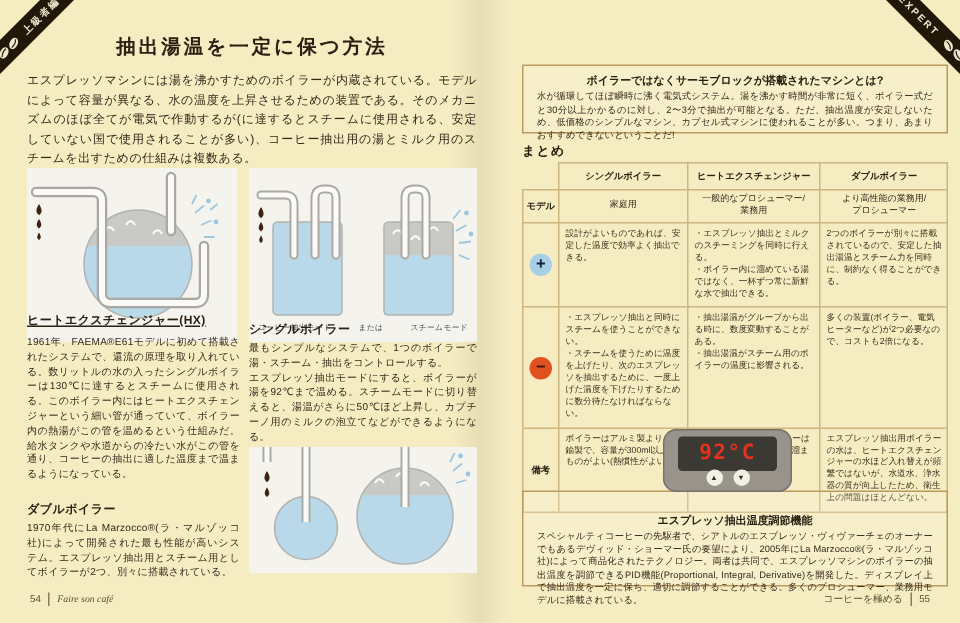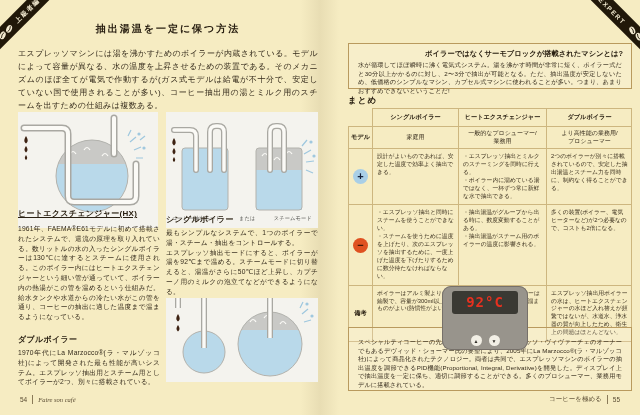--- a/index.html
+++ b/index.html
@@ -12,21 +12,21 @@
   .fold{position:absolute;left:0;top:0;width:640px;height:415px;pointer-events:none;
     background:linear-gradient(to right, rgba(0,0,0,0) 47%, rgba(110,90,50,.10) 50%, rgba(0,0,0,0) 53%);}
   
   .ribbon{position:absolute;top:11px;width:124px;height:16px;background:#211809;
     display:flex;align-items:center;justify-content:center;gap:5px;
     color:#f1e8cf;font-size:6.5px;font-weight:bold;letter-spacing:1.5px;}
   .ribbon-left{left:-43px;transform:rotate(-45deg);}
   .ribbon-right{left:559px;transform:rotate(45deg);}
   
   .title{position:absolute;left:18px;top:22px;width:300px;margin:0;text-align:center;
-    font-size:10px;font-weight:bold;letter-spacing:2px;color:#2a2012;}
+    font-size:13px;font-weight:bold;letter-spacing:2px;color:#2a2012;}
   .intro{position:absolute;left:18px;top:47px;width:300px;margin:0;
     font-size:8px;line-height:13px;text-align:justify;letter-spacing:.4px;}
   .panel{position:absolute;background:#f4f3ee;}
   .p1{left:18px;top:112px;width:140px;height:116px;}
   .p2{left:166px;top:112px;width:152px;height:116px;}
   .p3{left:166px;top:298px;width:152px;height:84px;}
   .sec-h{position:absolute;margin:0;font-size:8px;font-weight:bold;color:#2a2012;letter-spacing:.3px;}
   .sec-b{position:absolute;margin:0;font-size:6.7px;line-height:9.8px;text-align:justify;
     letter-spacing:.2px;white-space:pre-line;}
   .hx-h{left:18px;top:208px;width:142px;text-decoration:underline;}
@@ -40,42 +40,42 @@
     font-size:5.2px;color:#4a4a46;letter-spacing:.2px;}
   .footer{position:absolute;bottom:11px;display:flex;align-items:center;gap:5px;
     font-size:6.5px;color:#5a4c33;}
   .footer .bar{width:1px;height:9px;background:#8a7a58;}
   .footer-left{left:20px;}
   .footer-right{right:20px;}
   .book-title{font-family:"Liberation Serif","DejaVu Serif",serif;font-style:italic;}
   
   .box{position:absolute;border:1px solid #b99a5e;background:rgba(255,252,240,.18);box-sizing:border-box;}
   .qa-box{left:348px;top:43px;width:284px;height:46px;}
-  .box-title{margin:5px 8px 2px;text-align:right;font-size:7.3px;font-weight:bold;color:#2a2012;}
+  .box-title{margin:5px 8px 2px;text-align:center;font-size:7.3px;font-weight:bold;color:#2a2012;}
   .box-body{margin:1px 9px;font-size:6.2px;line-height:8.6px;text-align:justify;letter-spacing:.1px;}
   .matome{position:absolute;left:348px;top:95px;width:284px;margin:0;text-align:left;
     font-size:8.5px;font-weight:bold;letter-spacing:1px;color:#2a2012;}
   .tbl{position:absolute;left:348px;top:108px;width:284px;display:grid;
     grid-template-columns:24px 86px 88px 86px;
     border-right:1px solid #cdb67f;border-bottom:1px solid #cdb67f;box-sizing:border-box;}
   .tbl > div{border-left:1px solid #cdb67f;border-top:1px solid #cdb67f;box-sizing:border-box;}
   .tbl .corner{border-left:none;border-top:none;}
   .th{font-size:6.2px;font-weight:bold;text-align:center;padding:4px 2px;color:#2a2012;}
   .td{font-size:5.8px;line-height:7.9px;padding:4px 4px;white-space:pre-line;
     text-align:left;color:#3a2f1d;}
   .tc{display:flex;align-items:center;justify-content:center;text-align:center;
     font-size:6px;line-height:7.5px;white-space:pre-line;padding:3px 2px;}
   .tl{display:flex;align-items:center;justify-content:center;
     font-size:6.2px;font-weight:bold;color:#2a2012;}
   .sym{width:15px;height:15px;border-radius:50%;display:flex;align-items:center;
     justify-content:center;font-weight:bold;font-size:11px;line-height:1;}
   .sym-plus{background:#a9cfe7;color:#17233c;}
   .sym-minus{background:#df5120;color:#3c1404;}
   
-  .pid{position:absolute;left:442px;top:286px;width:86px;height:64px;background:#98948c;
+  .pid{position:absolute;left:442px;top:286px;width:86px;height:42px;background:#98948c;
     border-radius:9px;box-shadow:inset 0 0 0 1px #767069;z-index:3;}
   .pid-display{position:absolute;left:10px;top:5px;width:66px;height:23px;background:#3a3933;
     border-radius:3px;color:#e8301f;font-family:"DejaVu Sans Mono",monospace;font-weight:bold;
     font-size:14px;text-align:center;line-height:23px;letter-spacing:1px;}
   .pid-buttons{position:absolute;left:0;bottom:4px;width:100%;display:flex;
     justify-content:center;gap:7px;}
   .pid-btn{width:11px;height:11px;border-radius:50%;background:#f2efe5;color:#33302a;
     display:flex;align-items:center;justify-content:center;font-size:5px;}
   .pid-box{left:348px;top:327px;width:284px;height:64px;padding-top:9px;}
   svg{display:block;}
@@ -107,21 +107,21 @@
           <path d="M2 4 Q5 2.5 8 4" stroke="#211809" stroke-width=".8" fill="none"></path>
         </g>
       <g transform="rotate(20 14 4)">
           <ellipse cx="14" cy="4" rx="4" ry="2.7" fill="#f1e8cf"></ellipse>
           <path d="M11 4 Q14 5.5 17 4" stroke="#211809" stroke-width=".8" fill="none"></path>
         </g>
     </svg>
   </div>
 
   <h1 class="title">抽出湯温を一定に保つ方法</h1>
-  <p class="intro">エスプレッソマシンには湯を沸かすためのボイラーが内蔵されている。モデルによって容量が異なる、水の温度を上昇させるための装置である。そのメカニズムのほぼ全てが電気で作動するが(ガス式モデルは給電が不十分で、安定していない国で使用されることが多い)、コーヒー抽出用の湯とミルク用のスチームを出すための仕組みは複数ある。</p>
+  <p class="intro">エスプレッソマシンには湯を沸かすためのボイラーが内蔵されている。モデルによって容量が異なる、水の温度を上昇させるための装置である。そのメカニズムのほぼ全てが電気で作動するが(に達するとスチームに使用される、安定していない国で使用されることが多い)、コーヒー抽出用の湯とミルク用のスチームを出すための仕組みは複数ある。</p>
 
   <div class="panel p1">
     <svg width="140" height="116" viewBox="0 0 140 116">
       <defs>
           <clipPath id="c1">
             <circle cx="74" cy="64" r="36"></circle>
           </clipPath>
         </defs>
       <circle cx="74" cy="64" r="36" fill="#b9d9ea"></circle>
       <rect x="36" y="26" width="76" height="26" fill="#c9c9c6" clip-path="url(#c1)"></rect>
@@ -266,20 +266,21 @@
 
   <div class="pid">
     <div class="pid-display">92°C</div>
     <div class="pid-buttons">
       <span class="pid-btn">▲</span>
       <span class="pid-btn">▼</span>
     </div>
   </div>
 
   <div class="box pid-box">
+    <h3 class="box-title">エスプレッソ抽出温度調節機能</h3>
     <p class="box-body">スペシャルティコーヒーの先駆者で、シアトルのエスプレッソ・ヴィヴァーチェのオーナーでもあるデヴィッド・ショーマー氏の要望により、2005年にLa Marzocco®(ラ・マルゾッコ社)によって商品化されたテクノロジー。両者は共同で、エスプレッソマシンのボイラーの抽出温度を調節できるPID機能(Proportional, Integral, Derivative)を開発した。ディスプレイ上で抽出温度を一定に保ち、適切に調節することができる。多くのプロシューマー、業務用モデルに搭載されている。</p>
   </div>
 
   <div class="footer footer-right">
     <span>コーヒーを極める</span>
     <span class="bar"></span>
     <span>55</span>
   </div>
 </div>
 

